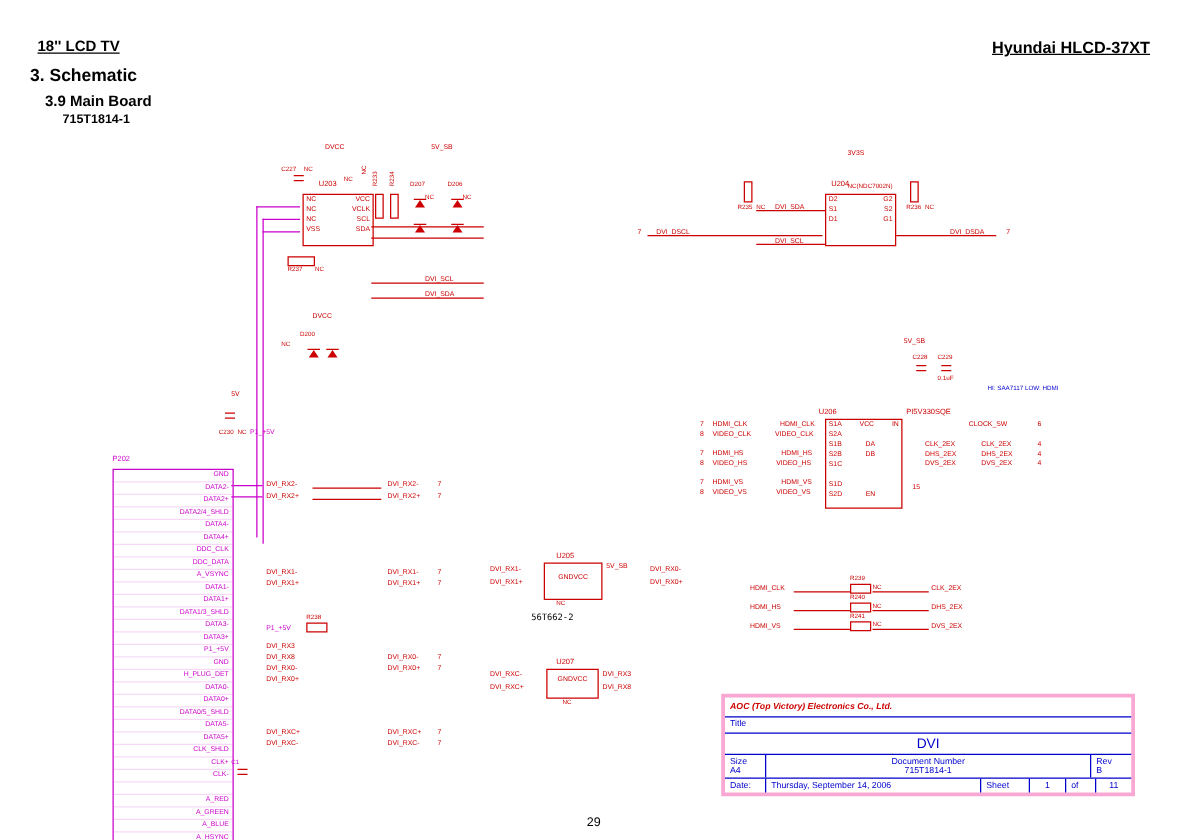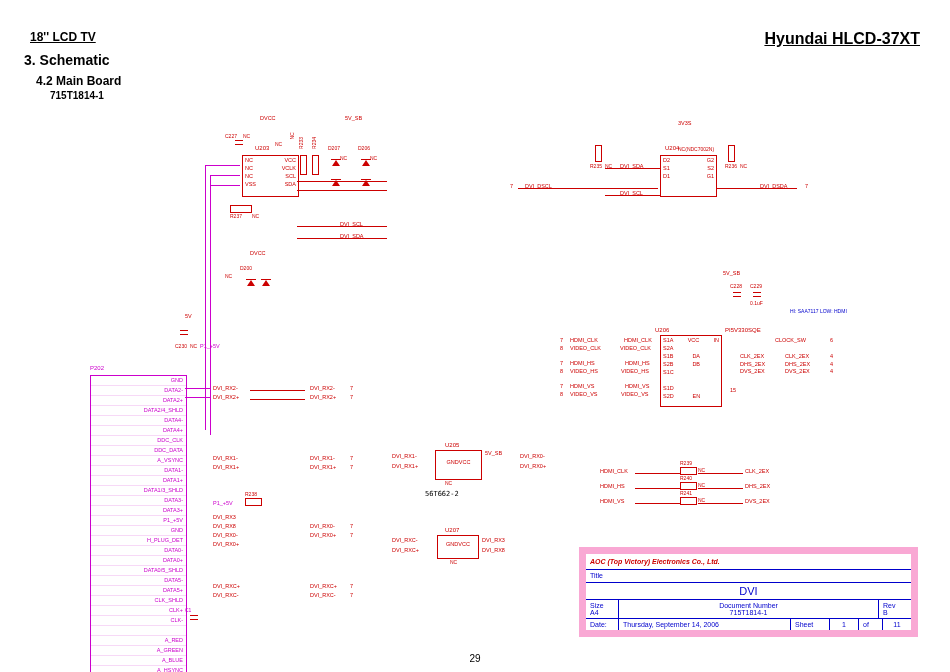--- a/index.html
+++ b/index.html
@@ -18,21 +18,21 @@
     top: 30px;
     left: 30px;
     font-size: 12px;
     font-weight: bold;
     text-decoration: underline;
   }
   .header-right {
     position: absolute;
     top: 30px;
     right: 30px;
-    font-size: 16px;
+    font-size: 13px;
     font-weight: bold;
     text-decoration: underline;
   }
   .section-title {
     position: absolute;
     top: 52px;
     left: 24px;
     font-size: 14px;
     font-weight: bold;
   }
@@ -184,24 +184,24 @@
     position: absolute;
     width: 8px;
     height: 1px;
     background: #c00;
   }
   .cap::after { top: 4px; }
   
   
   .title-block {
     position: absolute;
-    right: 2px;
+    right: 12px;
     bottom: 5px;
     width: 325px;
-    border: 7px solid #f9a8d4;
+    border: 3px solid #f9a8d4;
     font-size: 7px;
     color: #00c;
   }
   .title-block .tb-row {
     display: flex;
     border-bottom: 1px solid #00c;
   }
   .title-block .tb-row:last-child { border-bottom: none; }
   .title-block .tb-cell {
     border-right: 1px solid #00c;
@@ -237,21 +237,21 @@
     font-size: 5px;
     color: #c00;
   }
 </style>
 </head>
 <body>
 
 <div class="header-left">18'' LCD TV</div>
 <div class="header-right">Hyundai HLCD-37XT</div>
 <div class="section-title">3. Schematic</div>
-<div class="subsection-title">4.2 Main Board</div>
+<div class="subsection-title">3.9 Main Board</div>
 <div class="board-number">715T1814-1</div>
 <div class="page-number">29</div>
 
 <div class="schematic-area">
 
   <div class="net-label" style="left:230px; top:10px;">DVCC</div>
   <div class="net-label" style="left:315px; top:10px;">5V_SB</div>
   <div class="net-label" style="left:648px; top:15px;">3V3S</div>
   <div class="net-label" style="left:693px; top:165px;">5V_SB</div>
 

